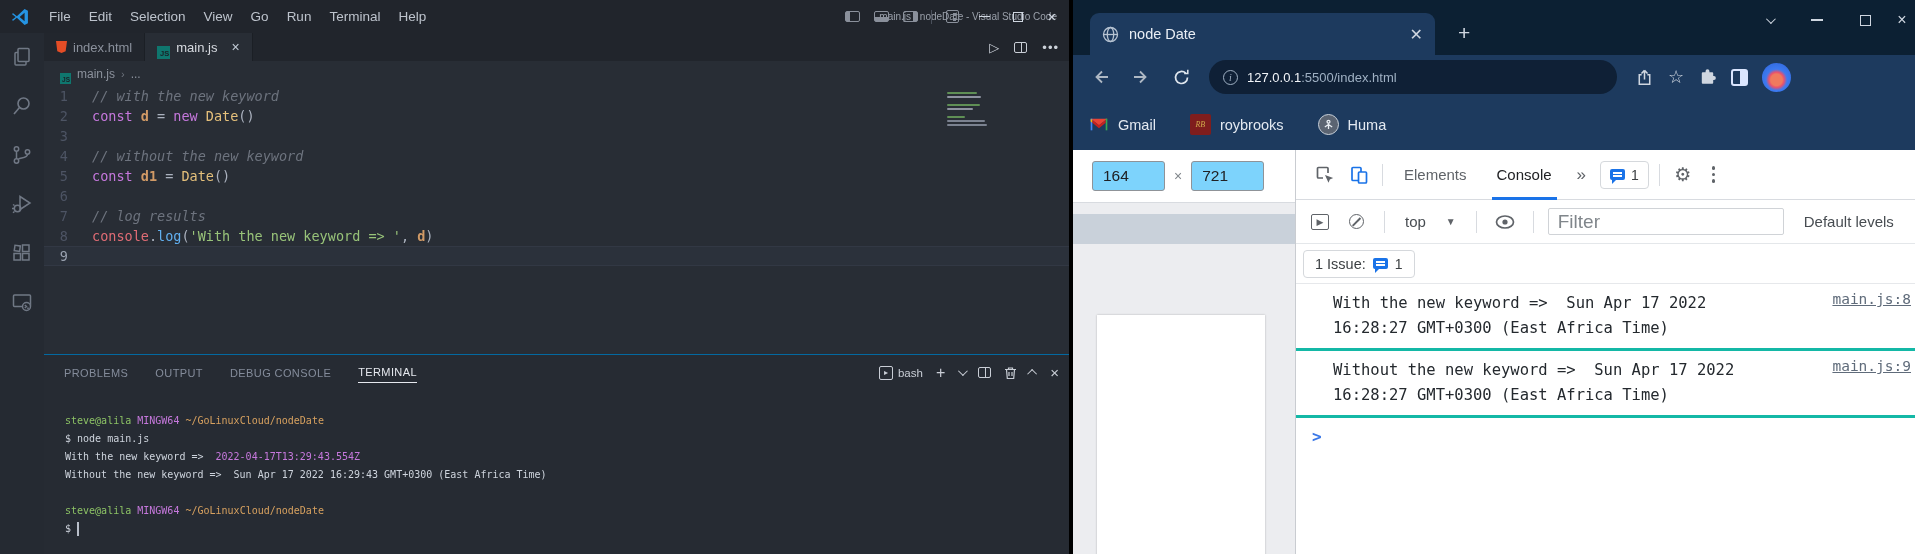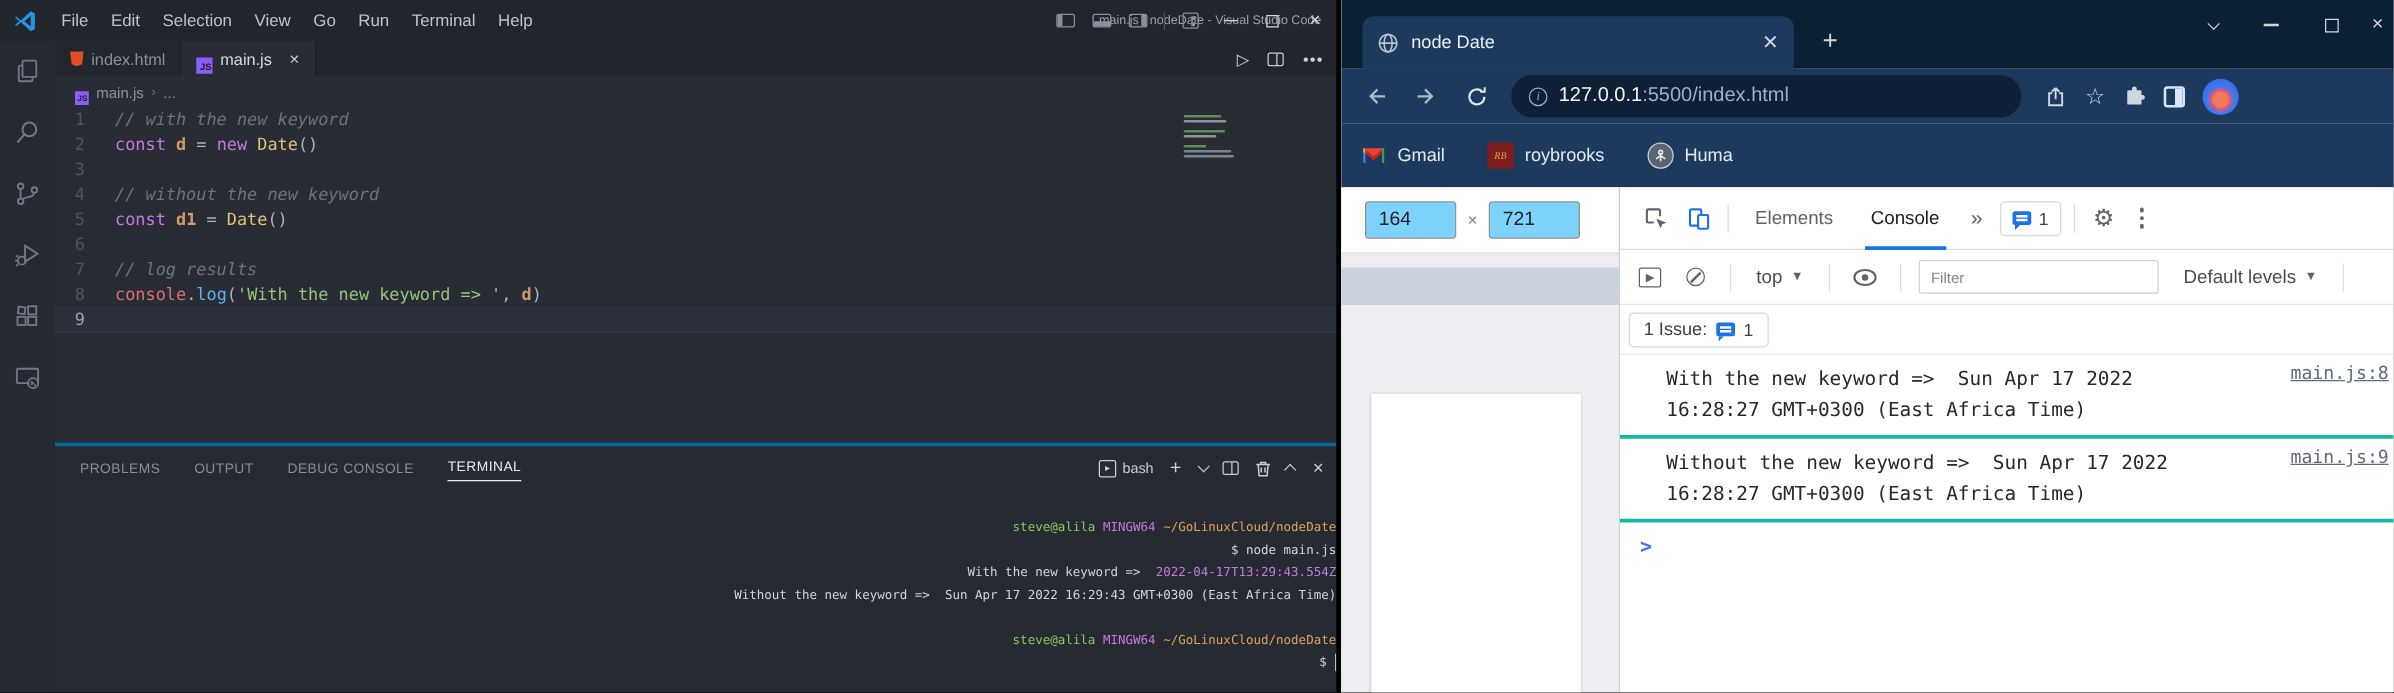--- a/index.html
+++ b/index.html
@@ -29,21 +29,21 @@
   .vsc-body{display:flex;height:521px;}
   .activitybar{width:44px;background:var(--vsc-activity,#252a32);display:flex;flex-direction:column;align-items:center;padding-top:12px;gap:25px;flex:0 0 auto;}
   .act-ic{width:24px;height:24px;opacity:.85;}
   .vsc-main{flex:1;display:flex;flex-direction:column;min-width:0;}
 
   .tabrow{height:28px;background:var(--vsc-strip,#21252c);display:flex;align-items:stretch;position:relative;}
   .vsc-tab{display:flex;align-items:center;gap:6px;padding:0 12px;font-size:13px;color:#8b919c;background:#22262d;border-right:1px solid #1b1f25;}
   .vsc-tab.active{background:var(--vsc-bg,#282d35);color:#d7dae0;}
   .tab-close{margin-left:8px;font-size:14px;color:#c2cbd6;}
   .html-ic{width:11px;height:12px;background:#e44d26;clip-path:polygon(0 0,100% 0,88% 86%,50% 100%,12% 86%);}
-  .js-ic{width:13px;height:13px;background:#8b5cf6;color:#1b1f25;font-size:7.5px;font-weight:bold;display:flex;align-items:flex-end;justify-content:flex-end;padding:1px;line-height:1;margin-top:10px;}
+  .js-ic{width:13px;height:13px;background:#0f766e;color:#1b1f25;font-size:7.5px;font-weight:bold;display:flex;align-items:flex-end;justify-content:flex-end;padding:1px;line-height:1;margin-top:10px;}
   .editor-actions{position:absolute;right:10px;top:0;height:28px;display:flex;align-items:center;gap:15px;color:#ccd2da;}
   .run-ic{font-size:13px;color:#ccd2da;}
   .split-ic{width:13px;height:11px;border:1.3px solid #c9ced6;border-radius:2px;position:relative;}
   .split-ic::before{content:"";position:absolute;left:50%;top:0;bottom:0;width:1.3px;background:#c9ced6;}
   .dots-h{letter-spacing:1px;font-size:13px;color:#ccd2da;}
 
   .breadcrumb{height:25px;display:flex;align-items:center;gap:6px;padding-left:16px;font-size:12px;color:#8b919c;background:var(--vsc-bg,#282d35);}
   .bc-sep{font-size:11px;color:#6d737e;}
 
   .editor{position:relative;height:268px;background:var(--vsc-bg,#282d35);font-family:"DejaVu Sans Mono","Liberation Mono",monospace;font-size:13.5px;overflow:hidden;}
@@ -56,21 +56,21 @@
   .tok-kw{color:var(--code-keyword,#c678dd);}
   .tok-varname{color:var(--code-variable,#d19a66);font-weight:bold;}
   .tok-cls{color:var(--code-class,#e5c07b);}
   .tok-func{color:var(--code-function,#61afef);}
   .tok-str{color:var(--code-string,#98c379);}
   .tok-obj{color:var(--code-object,#e06c75);}
   .tok-op{color:var(--code-default,#abb2bf);}
   .minimap{position:absolute;right:82px;top:6px;width:40px;display:flex;flex-direction:column;gap:2px;}
   .mm-bar{height:2px;border-radius:1px;}
 
-  .panel{flex:1;border-top:3px solid #0369a1;background:var(--vsc-panel,#262b33);display:flex;flex-direction:column;min-height:0;text-align:right;}
+  .panel{flex:1;border-top:1px solid #0369a1;background:var(--vsc-panel,#262b33);display:flex;flex-direction:column;min-height:0;}
   .panel-head{height:35px;display:flex;align-items:center;padding-left:20px;position:relative;flex:0 0 auto;}
   .panel-tab{font-size:11px;letter-spacing:.4px;color:#848c9b;margin-right:27px;padding:4px 0;}
   .panel-tab.active{color:#e6e9ef;border-bottom:1px solid #e6e9ef;}
   .panel-head-right{position:absolute;right:10px;top:0;height:35px;display:flex;align-items:center;gap:13px;color:#c9ced6;}
   .bash-chip{display:flex;align-items:center;gap:5px;}
   .bash-box{width:14px;height:14px;border:1.2px solid #c9ced6;border-radius:2px;display:flex;align-items:center;justify-content:center;font-size:8px;color:#c9ced6;}
   .bash-label{font-size:11.5px;color:#c9ced6;}
   .chev{width:7px;height:7px;border-right:1.4px solid #c9ced6;border-bottom:1.4px solid #c9ced6;display:inline-block;}
   .chev.down{transform:rotate(45deg) translateY(-2px);}
   .chev.up{transform:rotate(-135deg) translateY(-2px);}
@@ -88,21 +88,21 @@
   .b-tab{position:absolute;left:17px;top:13px;width:345px;height:42px;background:var(--browser-chrome,#1d3a5e);border-radius:9px 9px 0 0;display:flex;align-items:center;padding:0 12px;gap:10px;}
   .b-tab-title{font-size:14.5px;color:#e9eef5;flex:1;}
   .b-tab-close{color:#cfd6e0;font-size:16px;}
   .b-newtab{position:absolute;left:385px;top:22px;font-size:21px;color:#cfd6e0;line-height:1;}
   .b-controls{position:absolute;right:0;top:0;height:40px;display:flex;align-items:center;}
   .b-ctrl{width:48px;height:40px;display:flex;align-items:center;justify-content:center;color:#cfd6e0;}
   .b-toolbar{height:44px;background:var(--browser-chrome,#1d3a5e);display:flex;align-items:center;padding:0 10px;gap:4px;}
   .nav-ic{width:36px;height:34px;display:flex;align-items:center;justify-content:center;flex:0 0 auto;}
   .url-pill{height:34px;background:var(--browser-pill,#0f2036);border-radius:17px;display:flex;align-items:center;padding:0 14px;gap:9px;width:408px;margin-left:6px;}
   .info-ic{width:15px;height:15px;border:1.3px solid #9fb0c3;border-radius:50%;color:#9fb0c3;font-size:10px;display:flex;align-items:center;justify-content:center;font-family:"Liberation Serif",serif;font-style:italic;flex:0 0 auto;}
-  .url-text{font-size:16px;white-space:nowrap;overflow:hidden;}
+  .url-text{font-size:13px;white-space:nowrap;overflow:hidden;}
   .url-host{color:#f2f5f9;}
   .url-rest{color:#9fb0c3;}
   .tb-right{display:flex;align-items:center;gap:14px;margin-left:14px;}
   .star-ic{font-size:18px;color:#cfd6e0;line-height:1;}
   .sidebar-ic{width:17px;height:17px;border:2px solid #dbe6ff;border-radius:3px;position:relative;}
   .sidebar-ic::before{content:"";position:absolute;right:0;top:0;bottom:0;width:6px;background:#dbe6ff;}
   .avatar{width:29px;height:29px;border-radius:50%;background:radial-gradient(circle at 50% 58%, #f07a5e 0 26%, #e8526e 34%, #3d7af0 48%, #2e63d8 100%);}
   .b-bookmarks{height:51px;background:var(--browser-chrome,#1d3a5e);display:flex;align-items:center;padding-left:16px;gap:34px;}
   .bm{display:flex;align-items:center;gap:9px;}
   .bm-label{font-size:14.5px;color:#e3e9f1;}
@@ -132,23 +132,23 @@
   .chat-ic::after{content:"";position:absolute;left:3px;top:3px;width:9px;height:1.5px;background:#fff;box-shadow:0 3px 0 #fff;}
   .badge-num{font-size:14px;color:#3c4043;}
   .gear-ic{font-size:19px;color:#5f6368;}
   .vdots{display:flex;flex-direction:column;gap:3px;padding:0 12px;}
   .vdots i{width:3.5px;height:3.5px;border-radius:50%;background:#5f6368;}
 
   .dt-toolbar{height:44px;display:flex;align-items:center;padding:0 10px;gap:8px;border-bottom:1px solid #e4e7ea;}
   .sb-ic{width:18px;height:16px;border:1.6px solid #5f6368;border-radius:2px;display:flex;align-items:center;justify-content:center;font-size:9px;color:#5f6368;}
   .no-ic{width:15px;height:15px;border:1.8px solid #5f6368;border-radius:50%;position:relative;}
   .no-ic::before{content:"";position:absolute;left:1px;top:5.5px;width:11px;height:1.8px;background:#5f6368;transform:rotate(-45deg);}
-  .dd{font-size:15px;color:#474c51;display:flex;align-items:center;gap:7px;padding:0 6px;white-space:nowrap;}
+  .dd{font-size:15px;color:#474c51;display:flex;align-items:center;gap:20px;padding:0 6px;white-space:nowrap;}
   .dd .caret{font-size:10px;color:#5f6368;}
-  .filter-input{width:192px;height:27px;border:1px solid #d0d3d7;border-radius:2px;font-size:12px;padding:0 9px;color:#202124;font-family:"Liberation Sans",sans-serif;}
+  .filter-input{width:236px;height:27px;border:1px solid #d0d3d7;border-radius:2px;font-size:19px;padding:0 9px;color:#202124;font-family:"Liberation Sans",sans-serif;}
   .filter-input::placeholder{color:#80868b;}
 
   .dt-issuesrow{height:40px;display:flex;align-items:center;padding-left:7px;border-bottom:1px solid #e6e8eb;}
   .issue-chip{display:flex;align-items:center;gap:7px;border:1px solid #d5d8dc;border-radius:4px;height:28px;padding:0 11px;}
   .issue-chip .lbl{font-size:14.5px;color:#3c4043;}
 
   .dt-msg{display:flex;align-items:flex-start;padding:7px 4px 7px 37px;border-bottom:3px solid #14b8a6;}
   .dt-msg-text{flex:1;font-family:"DejaVu Sans Mono","Liberation Mono",monospace;font-size:15.5px;line-height:25px;color:#24292e;white-space:pre-wrap;}
   .dt-msg-src{font-family:"DejaVu Sans Mono","Liberation Mono",monospace;font-size:14.5px;color:#5f6b7a;text-decoration:underline;white-space:nowrap;margin-left:8px;}
   .dt-prompt{padding:9px 0 0 16px;font-family:"DejaVu Sans Mono","Liberation Mono",monospace;font-size:16px;font-weight:bold;color:#3b78e7;}

